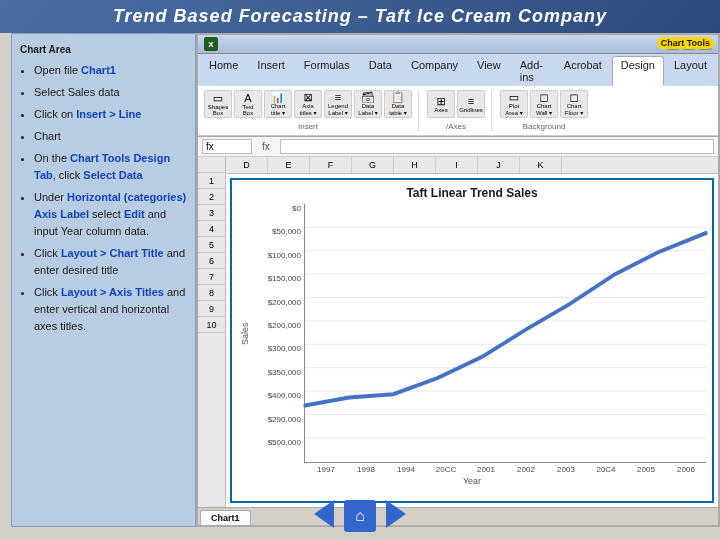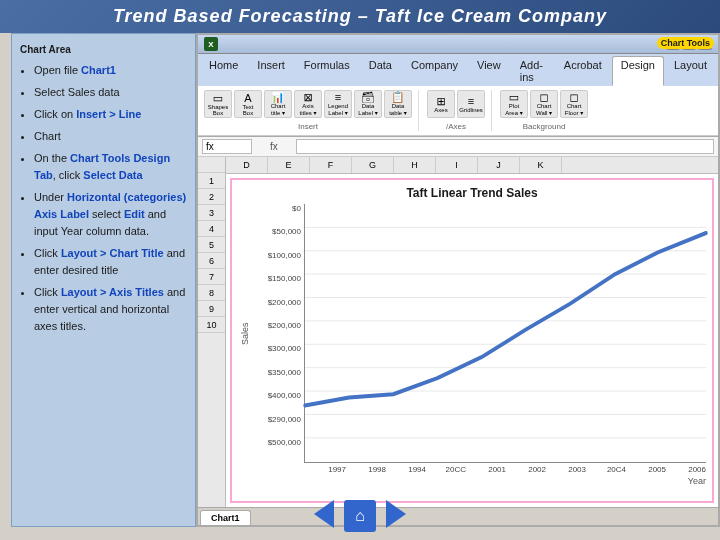--- a/index.html
+++ b/index.html
@@ -206,21 +206,21 @@
       line-height: 1;
     }
 
     
     #formula-bar {
       background: #f5f5f5;
       display: flex;
       align-items: center;
       padding: 2px 4px;
       border-bottom: 1px solid #ccc;
-      gap: 16px;
+      gap: 8px;
       font-size: 10px;
     }
 
     #formula-bar .name-box {
       width: 50px;
       border: 1px solid #bbb;
       padding: 1px 3px;
       font-size: 10px;
       background: white;
     }
@@ -288,21 +288,21 @@
 
     
     #chart-container {
       flex: 1;
       padding: 4px;
       position: relative;
       background: white;
     }
 
     #chart-box {
-      border: 2px solid #f9a8d4;
+      border: 2px solid #0369a1;
       background: white;
       width: 100%;
       height: 100%;
       position: relative;
       padding: 6px;
     }
 
     #chart-title {
       text-align: center;
       font-size: 12px;
@@ -361,26 +361,26 @@
 
     #x-axis-area {
       display: flex;
       margin-left: 68px;
       padding-top: 2px;
     }
 
     .x-tick {
       font-size: 8px;
       color: #444;
-      text-align: right;
+      text-align: center;
       flex: 1;
     }
 
     #x-axis-label {
-      text-align: right;
+      text-align: center;
       font-size: 9px;
       color: #555;
       margin-top: 2px;
     }
 
     
     #sheet-tabs {
       display: flex;
       background: #d4d0c8;
       padding: 2px 2px 0;

